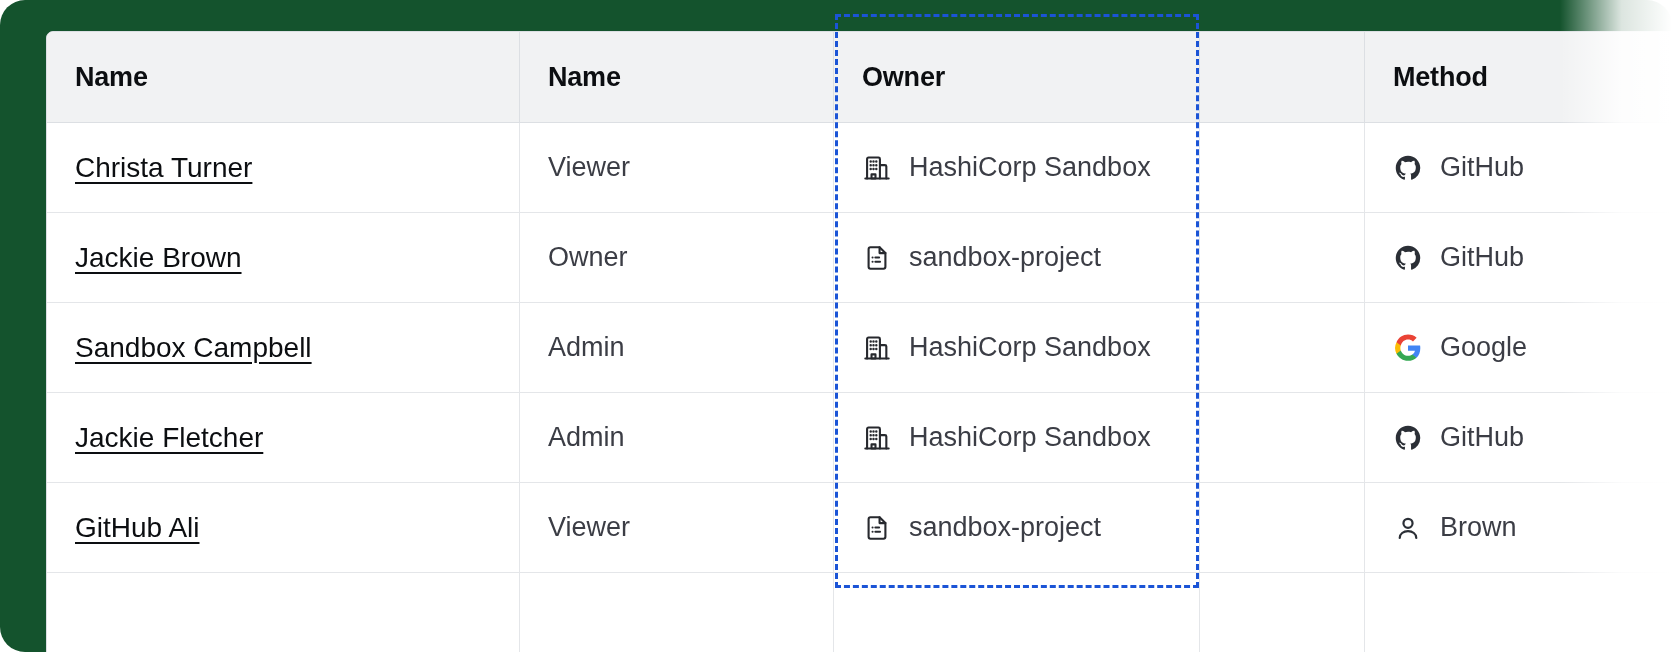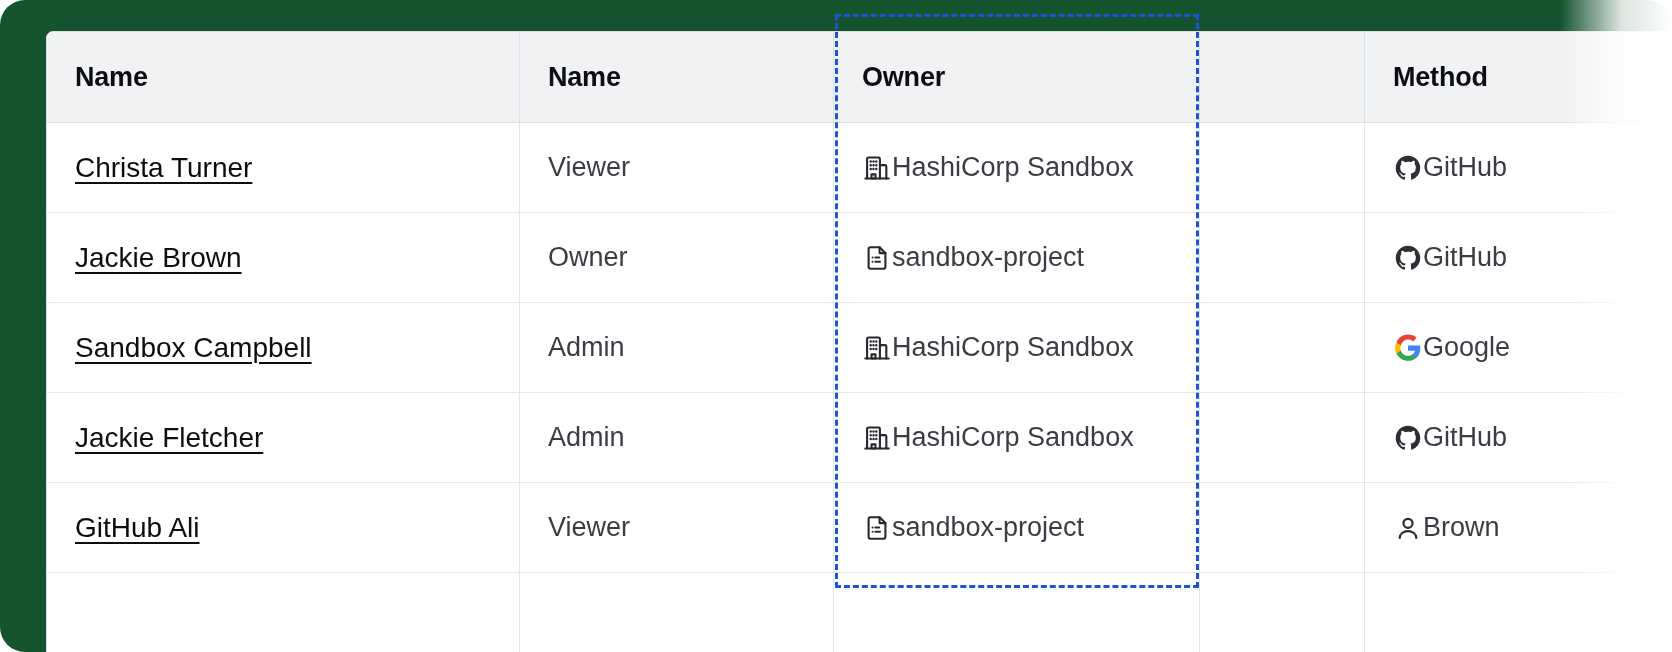--- a/index.html
+++ b/index.html
@@ -84,21 +84,21 @@
     text-underline-offset: 5px;
     text-decoration-thickness: 2px;
     font-size: 28px;
     cursor: pointer;
     text-align: center;
   }
 
   .cell-flex {
     display: flex;
     align-items: center;
-    gap: 0;
+    gap: 17px;
   }
 
   .ico {
     display: inline-flex;
     align-items: center;
     justify-content: center;
     width: 30px;
     height: 30px;
     flex: 0 0 auto;
   }

